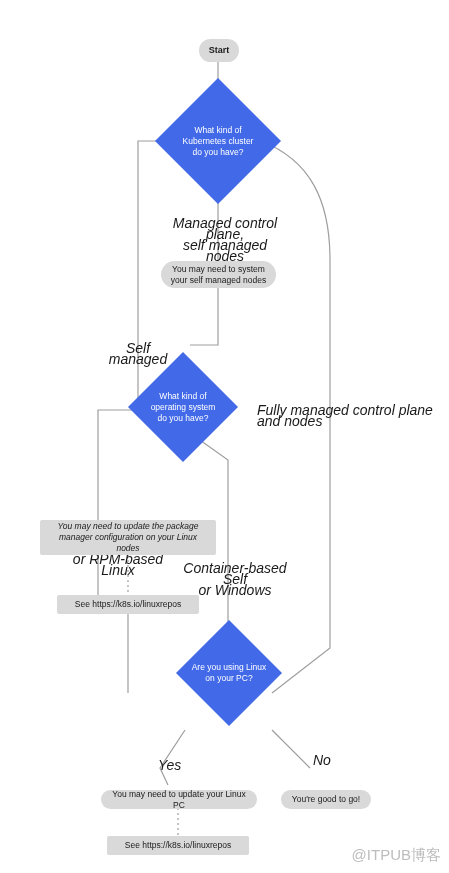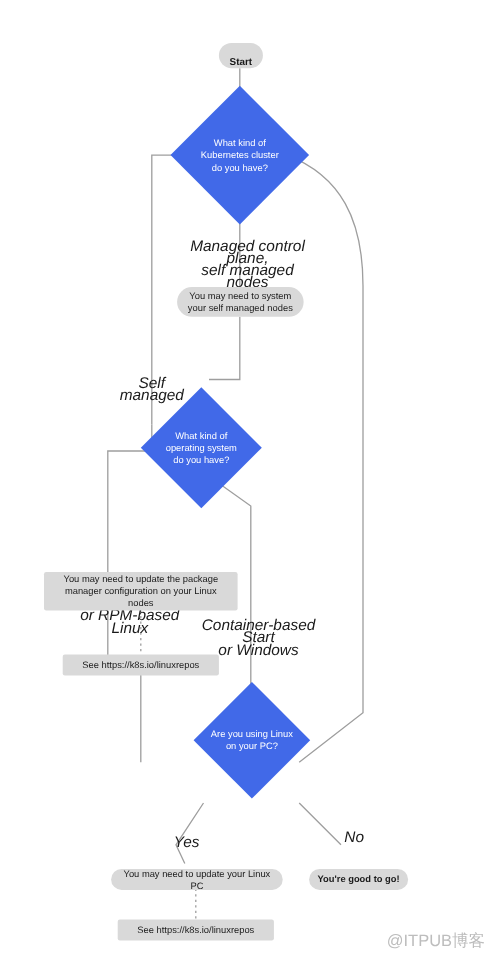--- a/index.html
+++ b/index.html
@@ -127,80 +127,81 @@
 
     <path d="M 190 433 L 228 460 L 228 660" stroke="#9e9e9e" stroke-width="1.2" fill="none"></path>
 
     <path d="M 185 730 L 160 768 L 168 785" stroke="#9e9e9e" stroke-width="1.2" fill="none"></path>
 
     <path d="M 272 730 L 310 768" stroke="#9e9e9e" stroke-width="1.2" fill="none"></path>
 
     <path d="M 178 808 L 178 836" stroke="#9e9e9e" stroke-width="1.2" fill="none" stroke-dasharray="2,3"></path>
   </svg>
 
-  <div class="node start-pill" style="left:199px; top:39px; width:40px; height:23px;align-items:flex-end;">
+  <div class="node start-pill" style="left:199px; top:39px; width:40px; height:23px;">
     <span>Start</span>
   </div>
 
   <div class="diamond-wrap" style="left:155px; top:78px; width:126px; height:126px;">
     <div class="diamond-shape"></div>
     <div class="diamond-label" style="white-space:pre-line;">What kind of
 Kubernetes cluster
 do you have?</div>
   </div>
 
   <div class="edge-label" style="left:170px; top:218px; width:110px;">Managed control plane,
 self managed nodes</div>
 
   <div class="node pill" style="left:161px; top:261px; width:115px; height:27px; white-space:pre-line;">
     <span style="white-space:pre-line;">You may need to system
 your self managed nodes</span>
   </div>
 
   <div class="edge-label" style="left:103px; top:303px; width:70px; text-align:center;margin-top:40px;">Self managed</div>
 
+  <div class="edge-label" style="left:257px; top:405px; width:190px; text-align:left;">Fully managed control plane and nodes</div>
 
   <div class="diamond-wrap" style="left:128px; top:352px; width:110px; height:110px;">
     <div class="diamond-shape"></div>
     <div class="diamond-label" style="white-space:pre-line;">What kind of
 operating system
 do you have?</div>
   </div>
 
   <div class="edge-label" style="left:68px; top:496px; width:100px; margin-top:36px;">Debian-based Linux
 or RPM-based Linux</div>
 
-  <div class="node rect" style="left:40px; top:520px; width:176px; height:35px; white-space:pre-line;">
+  <div class="node rect" style="left:40px; top:520px; width:176px; height:35px; white-space:pre-line;font-style:italic;">
     <span style="white-space:pre-line;">You may need to update the package
 manager configuration on your Linux
 nodes</span>
   </div>
 
-  <div class="edge-label" style="left:180px; top:563px; width:110px; text-align:center;">Container-based Start
+  <div class="edge-label" style="left:180px; top:563px; width:110px; text-align:center;">Container-based Self
 or Windows</div>
 
   <div class="node rect" style="left:57px; top:595px; width:142px; height:19px;">
     <span>See https://k8s.io/linuxrepos</span>
   </div>
 
   <div class="diamond-wrap" style="left:176px; top:620px; width:106px; height:106px;">
     <div class="diamond-shape"></div>
     <div class="diamond-label" style="white-space:pre-line;">Are you using Linux
 on your PC?</div>
   </div>
 
   <div class="edge-label" style="left:158px; top:760px; width:30px; text-align:left;">Yes</div>
 
   <div class="edge-label" style="left:313px; top:755px; width:30px; text-align:left;">No</div>
 
   <div class="node pill" style="left:101px; top:790px; width:156px; height:19px;">
     <span>You may need to update your Linux PC</span>
   </div>
 
-  <div class="node pill" style="left:281px; top:790px; width:90px; height:19px;font-weight:bold;">
+  <div class="node pill" style="left:281px; top:790px; width:90px; height:19px;">
     <span>You're good to go!</span>
   </div>
 
   <div class="node rect" style="left:107px; top:836px; width:142px; height:19px;">
     <span>See https://k8s.io/linuxrepos</span>
   </div>
 
   <div class="watermark">@ITPUB博客</div>
 
 </div>

